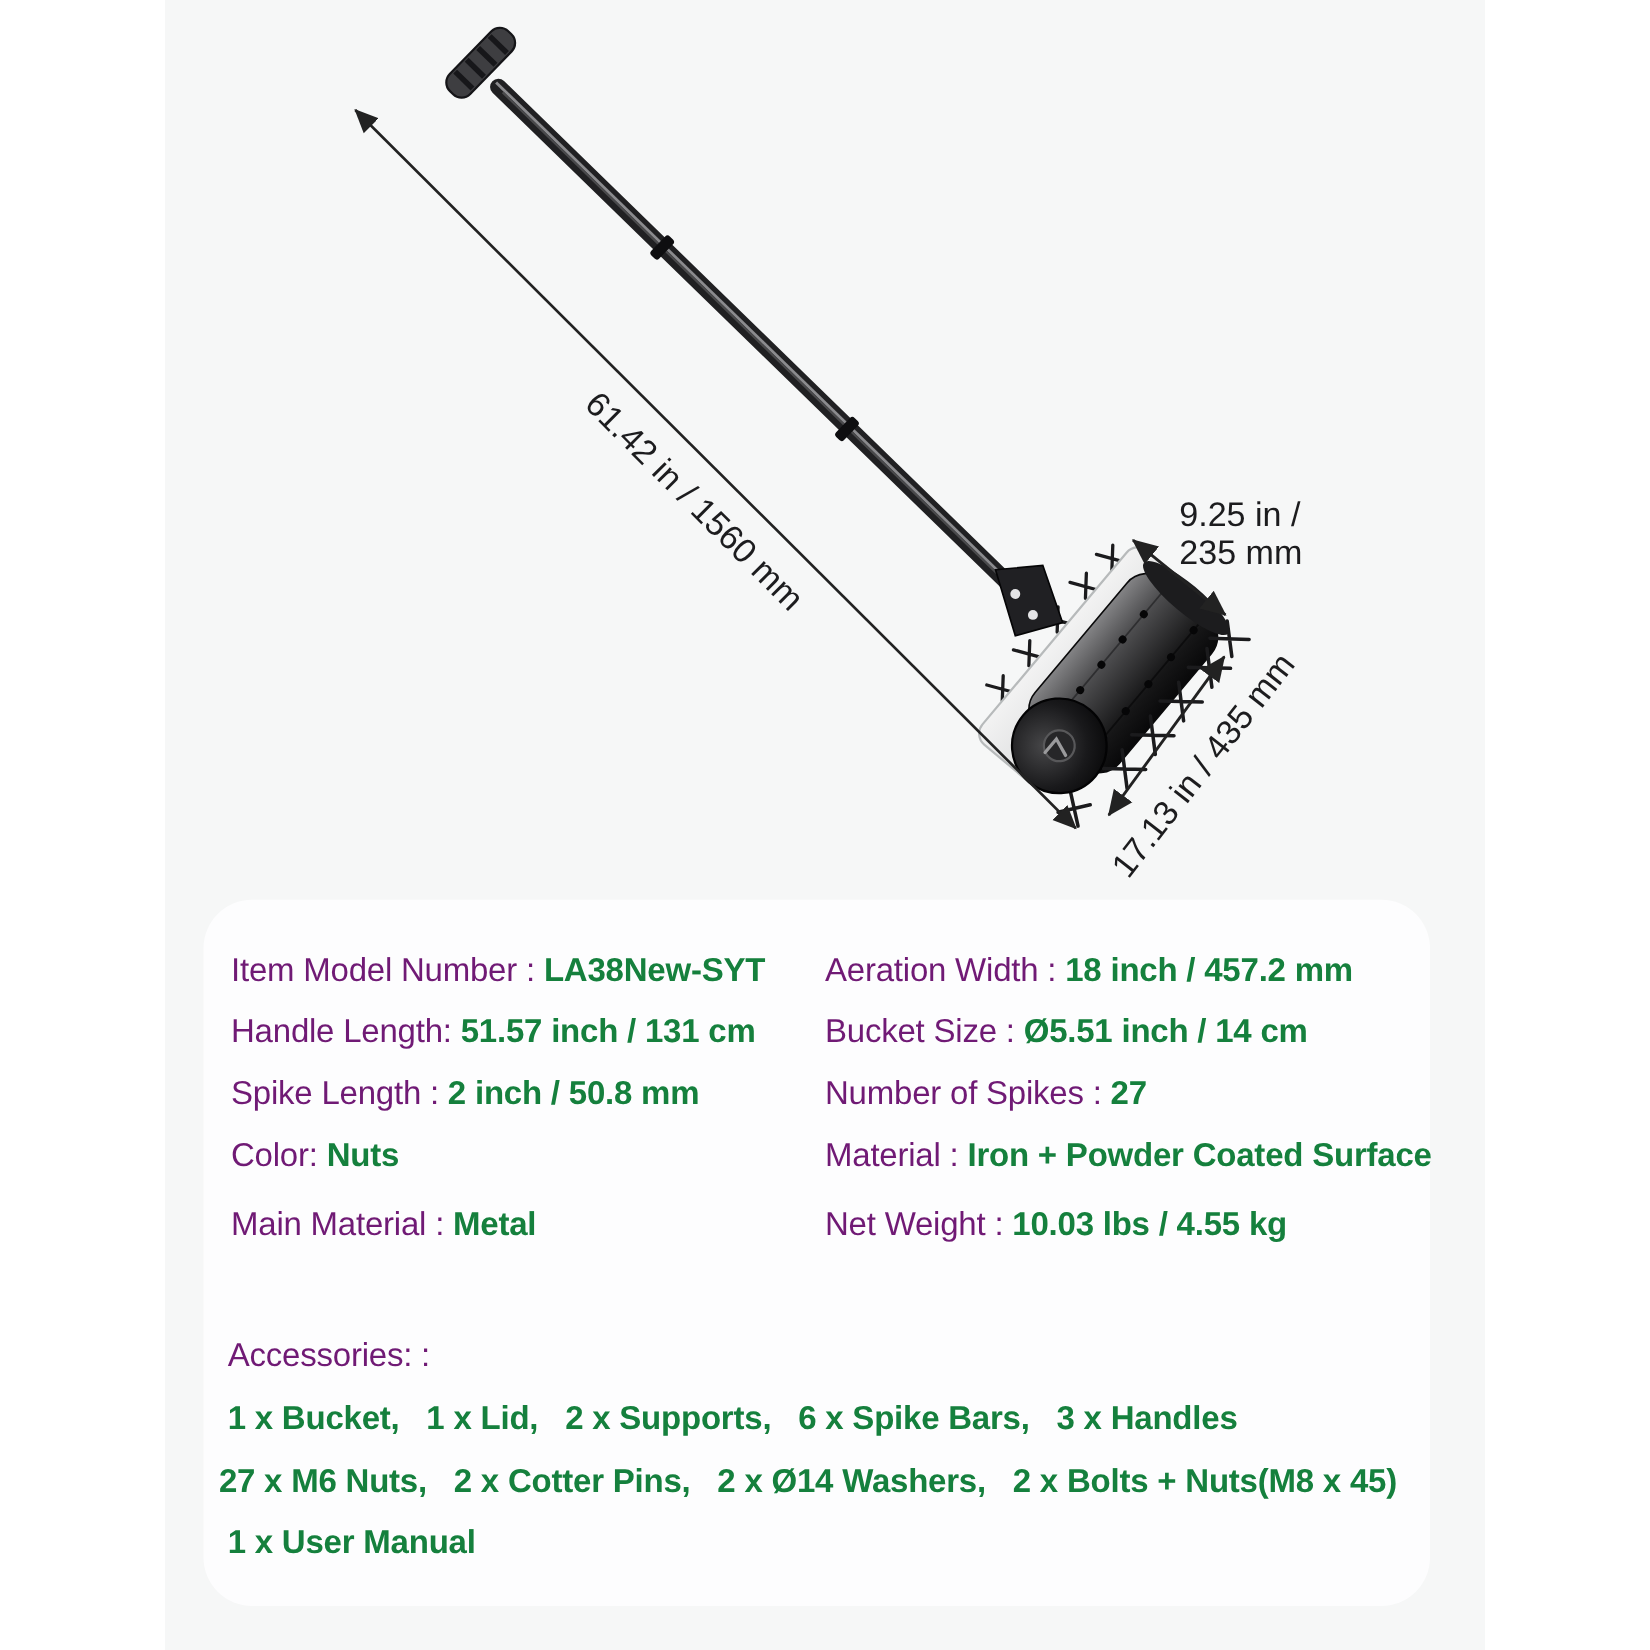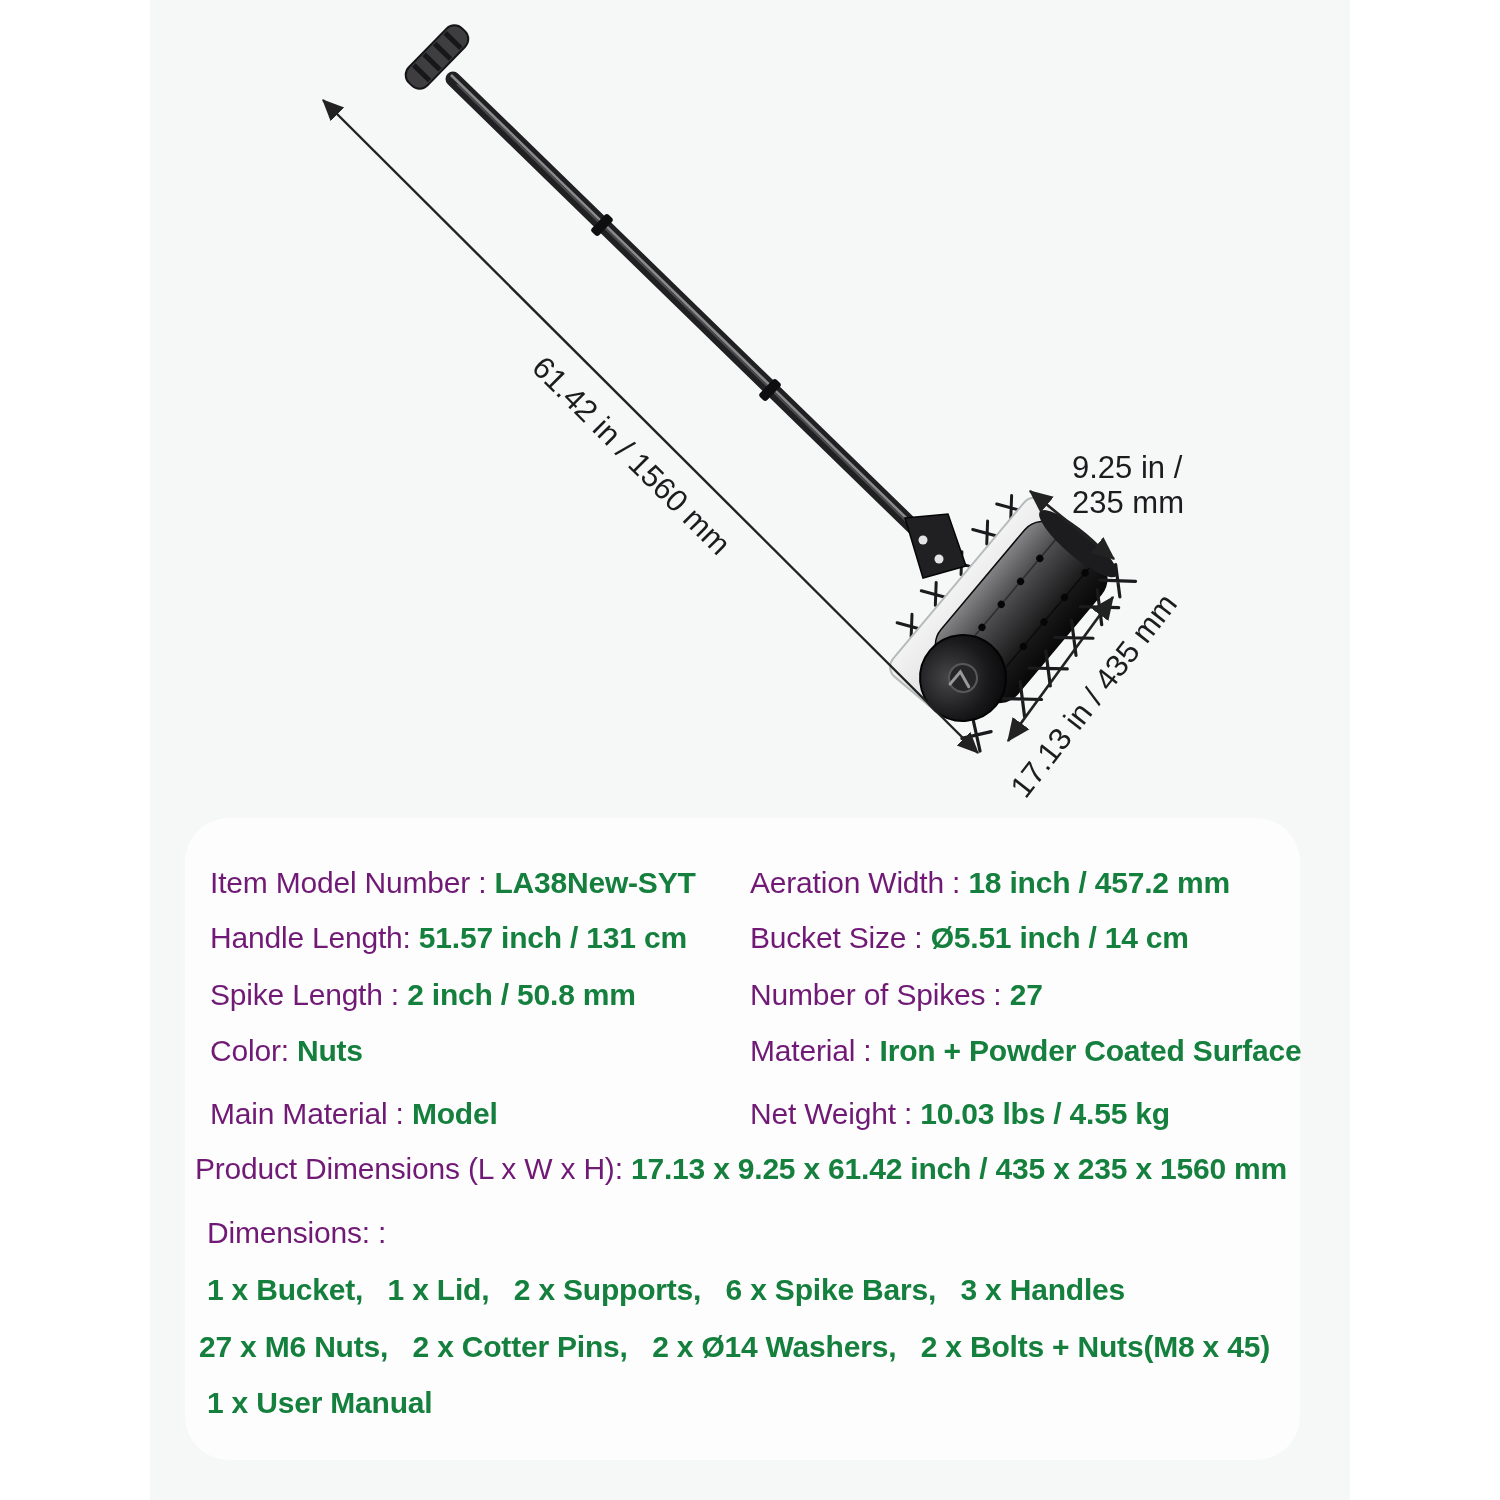--- a/index.html
+++ b/index.html
@@ -130,27 +130,26 @@
       <line x1="1008" y1="741" x2="1113" y2="597" stroke="#222" stroke-width="2.6" marker-start="url(#ah)" marker-end="url(#ah)"></line>
       <text class="dimtext" text-anchor="middle" transform="translate(1102,702) rotate(-52)">17.13 in / 435 mm</text>
     </g>
   </svg>
 
   <div class="panel">
     <div class="row" style="left:25px;top:48px"><span class="lbl">Item Model Number : </span><span class="val">LA38New-SYT</span></div>
     <div class="row" style="left:25px;top:103px"><span class="lbl">Handle Length: </span><span class="val">51.57 inch / 131 cm</span></div>
     <div class="row" style="left:25px;top:160px"><span class="lbl">Spike Length : </span><span class="val">2 inch / 50.8 mm</span></div>
     <div class="row" style="left:25px;top:216px"><span class="lbl">Color: </span><span class="val">Nuts</span></div>
-    <div class="row" style="left:25px;top:279px"><span class="lbl">Main Material : </span><span class="val">Model</span></div>
+    <div class="row" style="left:25px;top:279px"><span class="lbl">Main Material : </span><span class="val">Metal</span></div>
 
     <div class="row" style="left:565px;top:48px"><span class="lbl">Aeration Width : </span><span class="val">18 inch / 457.2 mm</span></div>
     <div class="row" style="left:565px;top:103px"><span class="lbl">Bucket Size : </span><span class="val">Ø5.51 inch / 14 cm</span></div>
     <div class="row" style="left:565px;top:160px"><span class="lbl">Number of Spikes : </span><span class="val">27</span></div>
     <div class="row" style="left:565px;top:216px"><span class="lbl">Material : </span><span class="val">Iron + Powder Coated Surface</span></div>
     <div class="row" style="left:565px;top:279px"><span class="lbl">Net Weight : </span><span class="val">10.03 lbs / 4.55 kg</span></div>
 
-    <div class="row" style="left:10px;top:334px"><span class="lbl">Product Dimensions (L x W x H): </span><span class="val">17.13 x 9.25 x 61.42 inch / 435 x 235 x 1560 mm</span></div>
-    <div class="row" style="left:22px;top:398px"><span class="lbl">Dimensions: :</span></div>
+    <div class="row" style="left:22px;top:398px"><span class="lbl">Accessories: :</span></div>
     <div class="row acc val" style="left:22px;top:455px">1 x Bucket,   1 x Lid,   2 x Supports,   6 x Spike Bars,   3 x Handles</div>
     <div class="row acc val" style="left:14px;top:512px">27 x M6 Nuts,   2 x Cotter Pins,   2 x Ø14 Washers,   2 x Bolts + Nuts(M8 x 45)</div>
     <div class="row acc val" style="left:22px;top:568px">1 x User Manual</div>
   </div>
 </div>
 
 </body></html>

